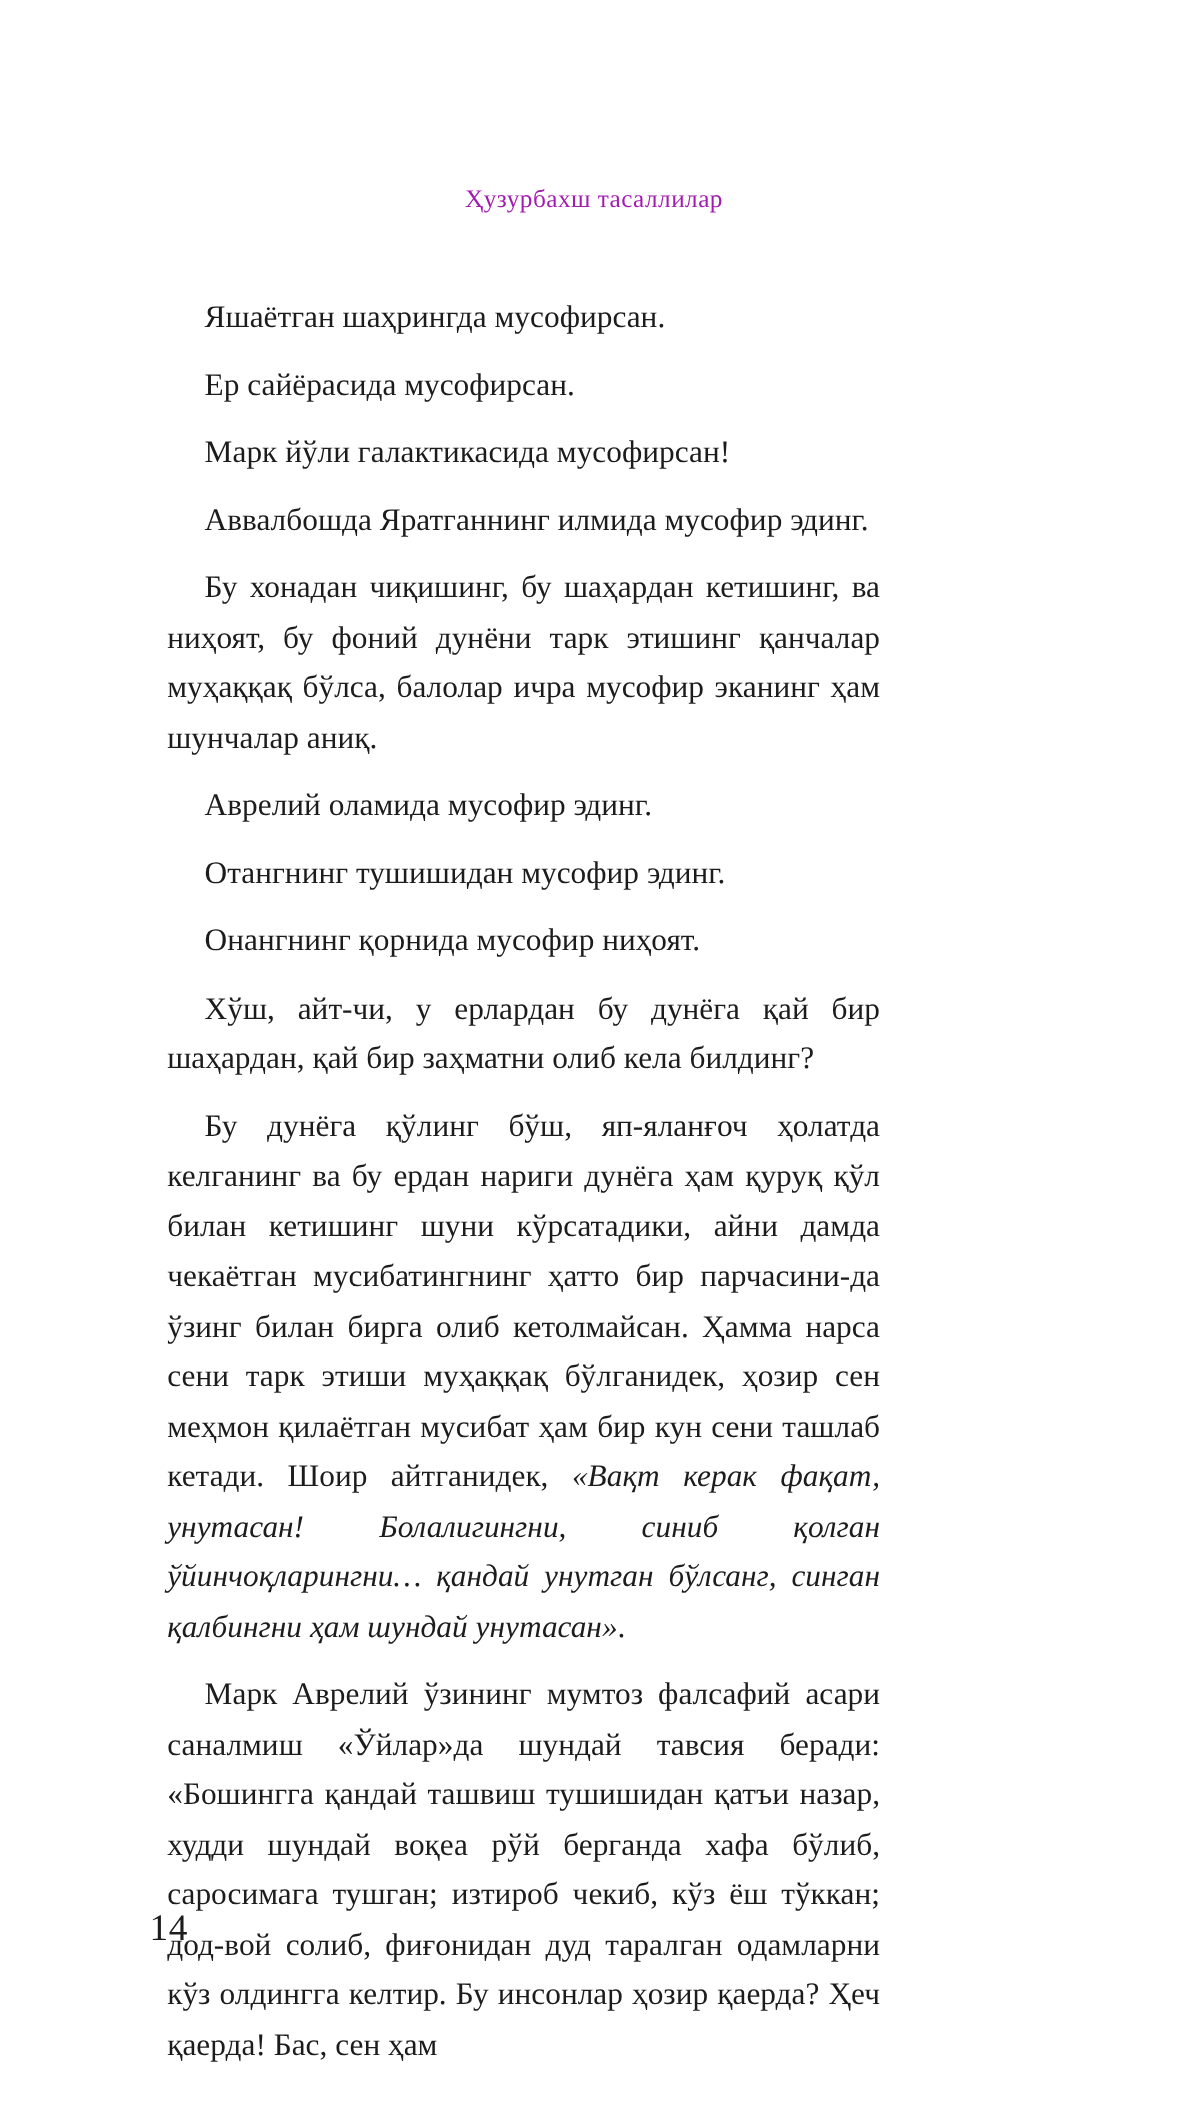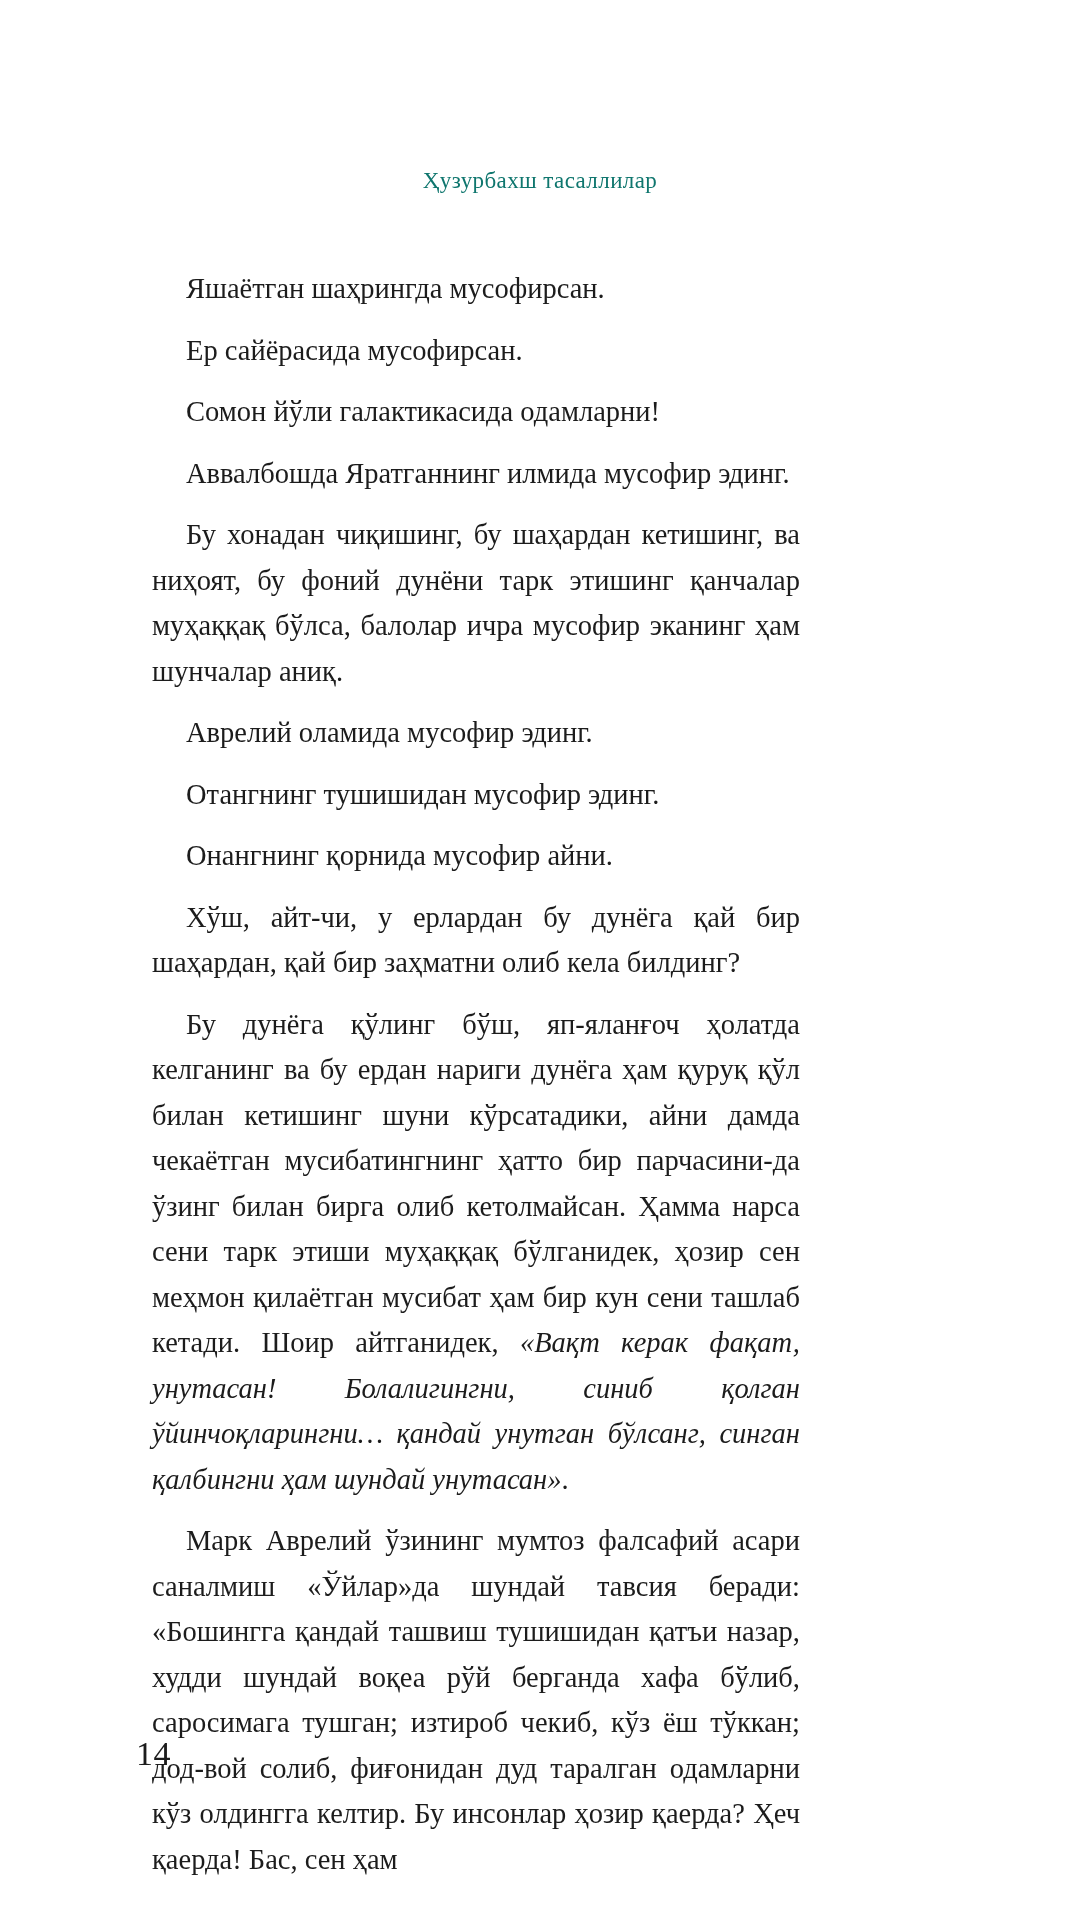--- a/index.html
+++ b/index.html
@@ -19,21 +19,21 @@
     box-sizing: border-box;
   }
   .running-header {
     position: absolute;
     top: 168px;
     left: 0;
     width: 1080px;
     text-align: center;
     font-size: 23px;
     letter-spacing: 0.4px;
-    color: #0f766e;
+    color: #a21caf;
     font-weight: 400;
   }
   .text-block {
     position: absolute;
     top: 250px;
     left: 136px;
     width: 680px;
   }
   p {
     margin: 16px;
@@ -65,31 +65,31 @@
 <div class="page">
 
   <div class="running-header">Ҳузурбахш тасаллилар</div>
 
   <div class="text-block">
 
     <p class="indent">Яшаётган шаҳрингда мусофирсан.</p>
 
     <p class="indent">Ер сайёрасида мусофирсан.</p>
 
-    <p class="indent">Сомон йўли галактикасида одамларни!</p>
+    <p class="indent">Марк йўли галактикасида мусофирсан!</p>
 
     <p class="indent">Аввалбошда Яратганнинг илмида мусофир эдинг.</p>
 
     <p class="indent">Бу хонадан чиқишинг, бу шаҳардан кетишинг, ва ниҳоят, бу фоний дунёни тарк этишинг қанчалар муҳаққақ бўлса, балолар ичра мусофир эканинг ҳам шунчалар аниқ.</p>
 
     <p class="indent">Аврелий оламида мусофир эдинг.</p>
 
     <p class="indent">Отангнинг тушишидан мусофир эдинг.</p>
 
-    <p class="indent">Онангнинг қорнида мусофир айни.</p>
+    <p class="indent">Онангнинг қорнида мусофир ниҳоят.</p>
 
     <p class="indent">Хўш, айт-чи, у ерлардан бу дунёга қай бир шаҳардан, қай бир заҳматни олиб кела билдинг?</p>
 
     <p class="indent"><span>Бу дунёга қўлинг бўш, яп-яланғоч ҳолатда келганинг ва бу ердан нариги дунёга ҳам қуруқ қўл билан кетишинг шуни кўрсатадики, айни дамда чекаётган мусибатингнинг ҳатто бир парчасини-да ўзинг билан бирга олиб кетолмайсан. Ҳамма нарса сени тарк этиши муҳаққақ бўлганидек, ҳозир сен меҳмон қилаётган мусибат ҳам бир кун сени ташлаб кетади. Шоир айтганидек, </span><span class="ital">«Вақт керак фақат, унутасан! Болалигингни, синиб қолган ўйинчоқларингни… қандай унутган бўлсанг, синган қалбингни ҳам шундай унутасан»</span><span>.</span></p>
 
     <p class="indent">Марк Аврелий ўзининг мумтоз фалсафий асари саналмиш «Ўйлар»да шундай тавсия беради: «Бошингга қандай ташвиш тушишидан қатъи назар, худди шундай воқеа рўй берганда хафа бўлиб, саросимага тушган; изтироб чекиб, кўз ёш тўккан; дод-вой солиб, фиғонидан дуд таралган одамларни кўз олдингга келтир. Бу инсонлар ҳозир қаерда? Ҳеч қаерда! Бас, сен ҳам</p>
 
   </div>
 
   <div class="folio">14</div>

